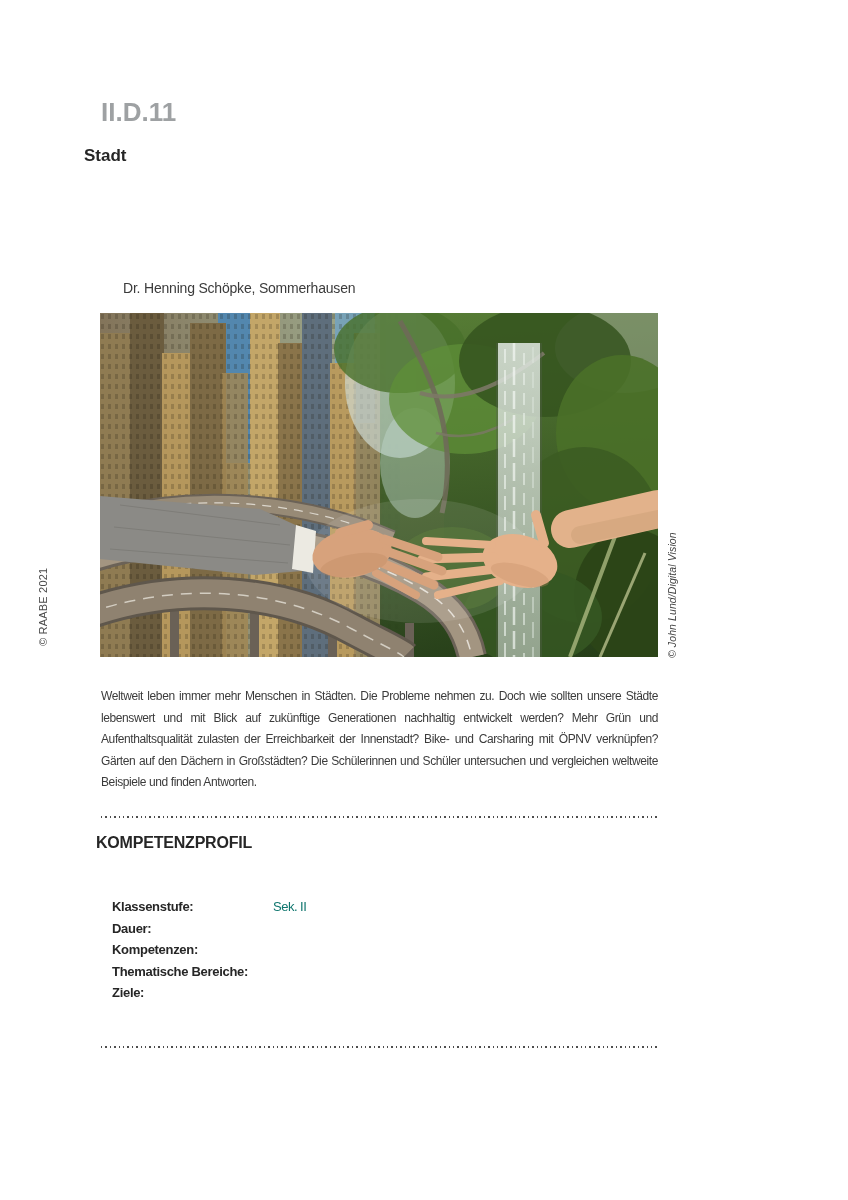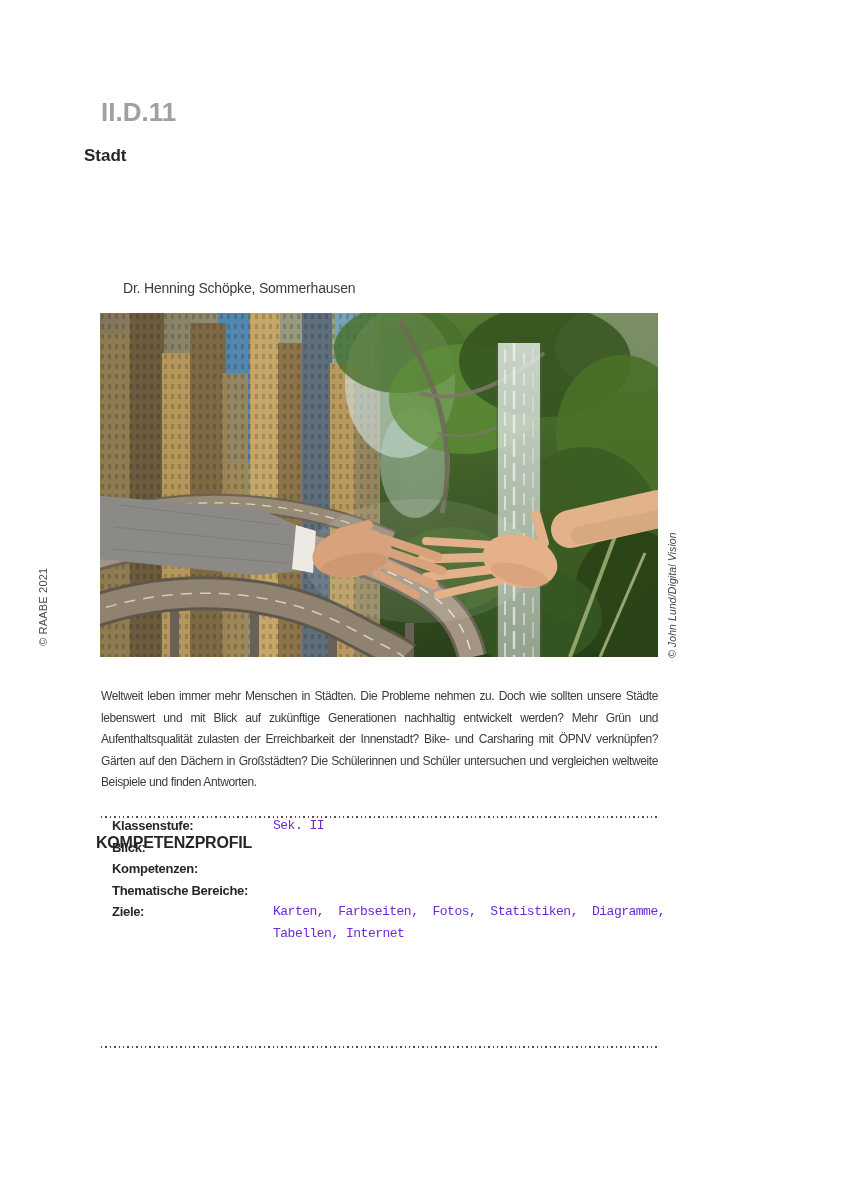--- a/index.html
+++ b/index.html
@@ -40,32 +40,32 @@
     left:101px;width:557px;height:2px;
     background:repeating-linear-gradient(90deg,#4d4d4d 0 1.4px,transparent 1.4px 4.4px);
     background-position:0 0;background-size:100% 2px;background-repeat:no-repeat;
   }
   .rule-top{top:816px;}
   .rule-bottom{top:1046px;}
   .profile-heading{
     left:96px;top:834px;font-size:16px;font-weight:bold;color:#262626;letter-spacing:-0.2px;
   }
   .profile-rows{
-    left:112px;top:815px;width:553px;
+    left:112px;top:896px;width:553px;
   }
   .profile-row{
     display:flex;align-items:flex-start;
   }
   .profile-label{
     width:161px;flex:0 0 161px;font-size:13px;font-weight:bold;color:#262626;
     line-height:21.5px;letter-spacing:-0.3px;
   }
   .profile-value{
-    width:392px;flex:0 0 392px;font-size:13px;color:#6d28d9;line-height:21.5px;
-    letter-spacing:-0.5px;text-align:justify;font-family:Liberation Mono, monospace;
+    width:392px;flex:0 0 392px;font-size:13px;color:#0f766e;line-height:21.5px;
+    letter-spacing:-0.5px;text-align:justify;
   }
   .profile-value em{font-style:italic;}
 </style>
 </head>
 <body>
 
 <div class="page">
 
   <div class="abs code">II.D.11</div>
   <div class="abs category">Stadt</div>
@@ -197,29 +197,28 @@
   <div class="abs rule rule-top"></div>
 
   <div class="abs profile-heading">KOMPETENZPROFIL</div>
 
   <div class="abs profile-rows">
       <div class="profile-row">
         <div class="profile-label">Klassenstufe:</div>
         <div class="profile-value"><span>Sek. II</span></div>
       </div>
       <div class="profile-row">
-        <div class="profile-label">Blick:</div>
+        <div class="profile-label">Dauer:</div>
       </div>
       <div class="profile-row">
         <div class="profile-label">Kompetenzen:</div>
       </div>
       <div class="profile-row">
         <div class="profile-label">Thematische Bereiche:</div>
       </div>
       <div class="profile-row">
         <div class="profile-label">Ziele:</div>
-        <div class="profile-value"><span>Karten, Farbseiten, Fotos, Statistiken, Diagramme, Tabellen, Internet</span></div>
       </div>
     </div>
 
   <div class="abs rule rule-bottom"></div>
 
 </div>
 
 </body></html>

